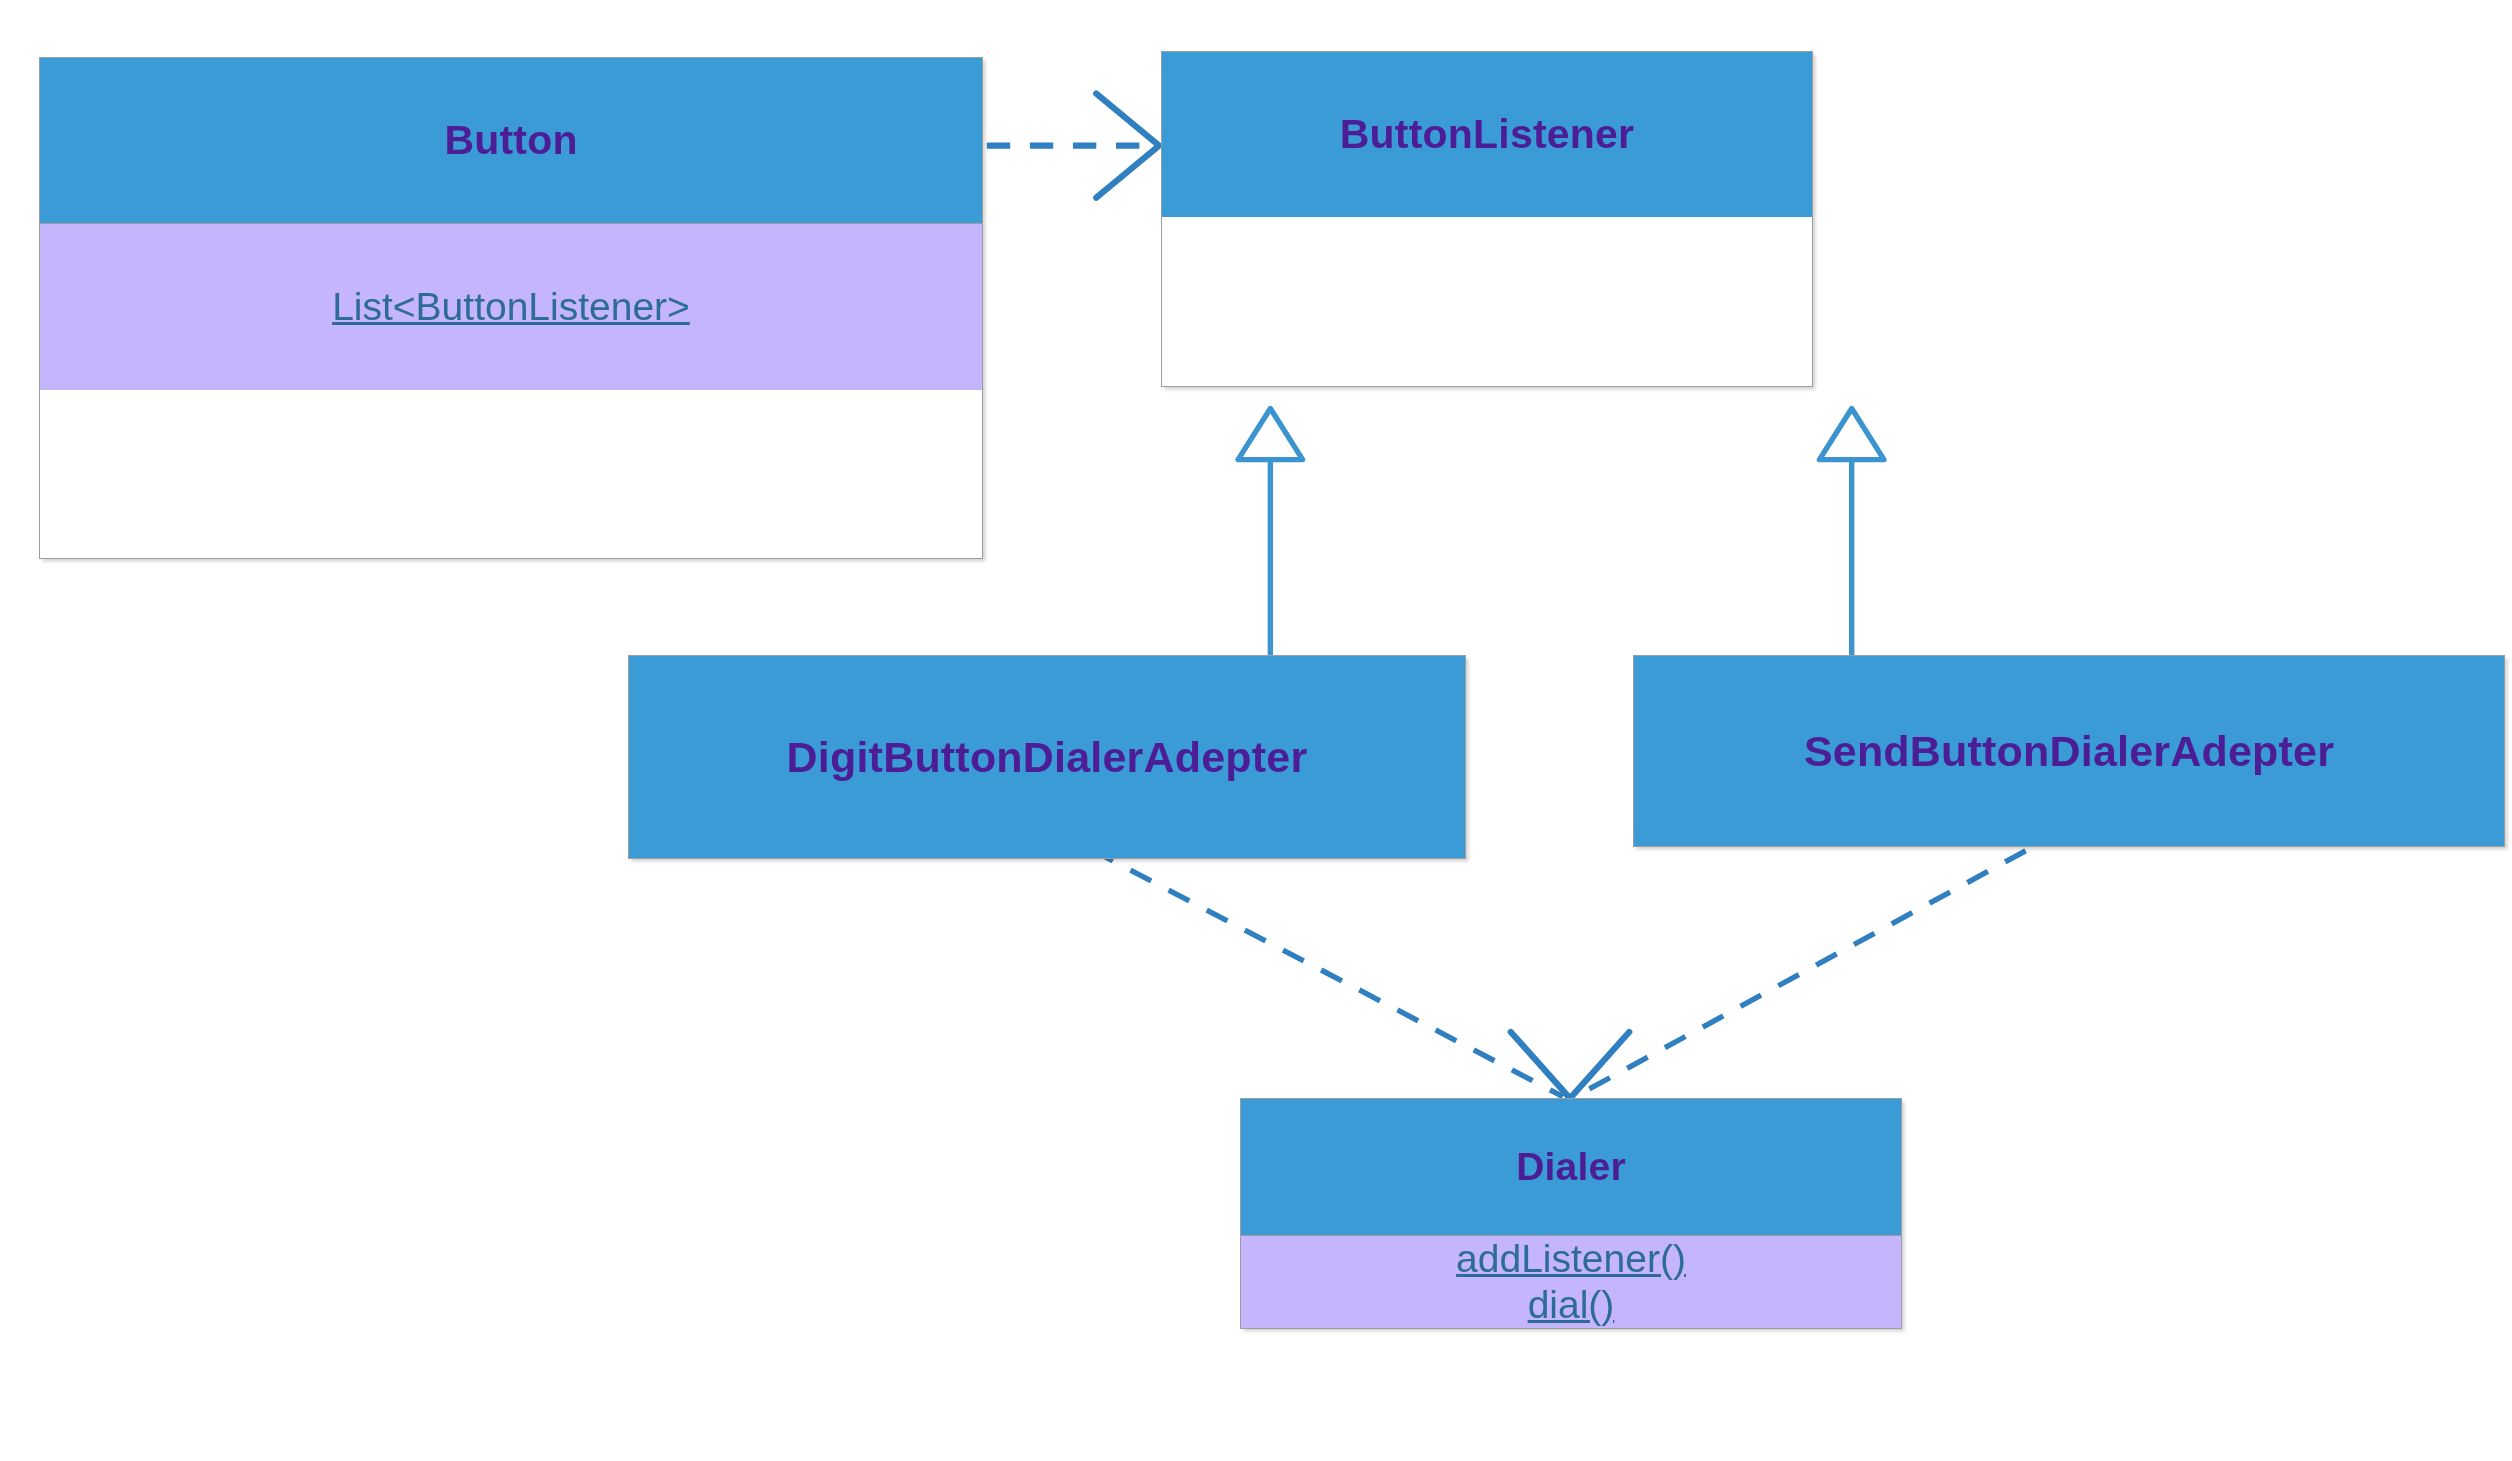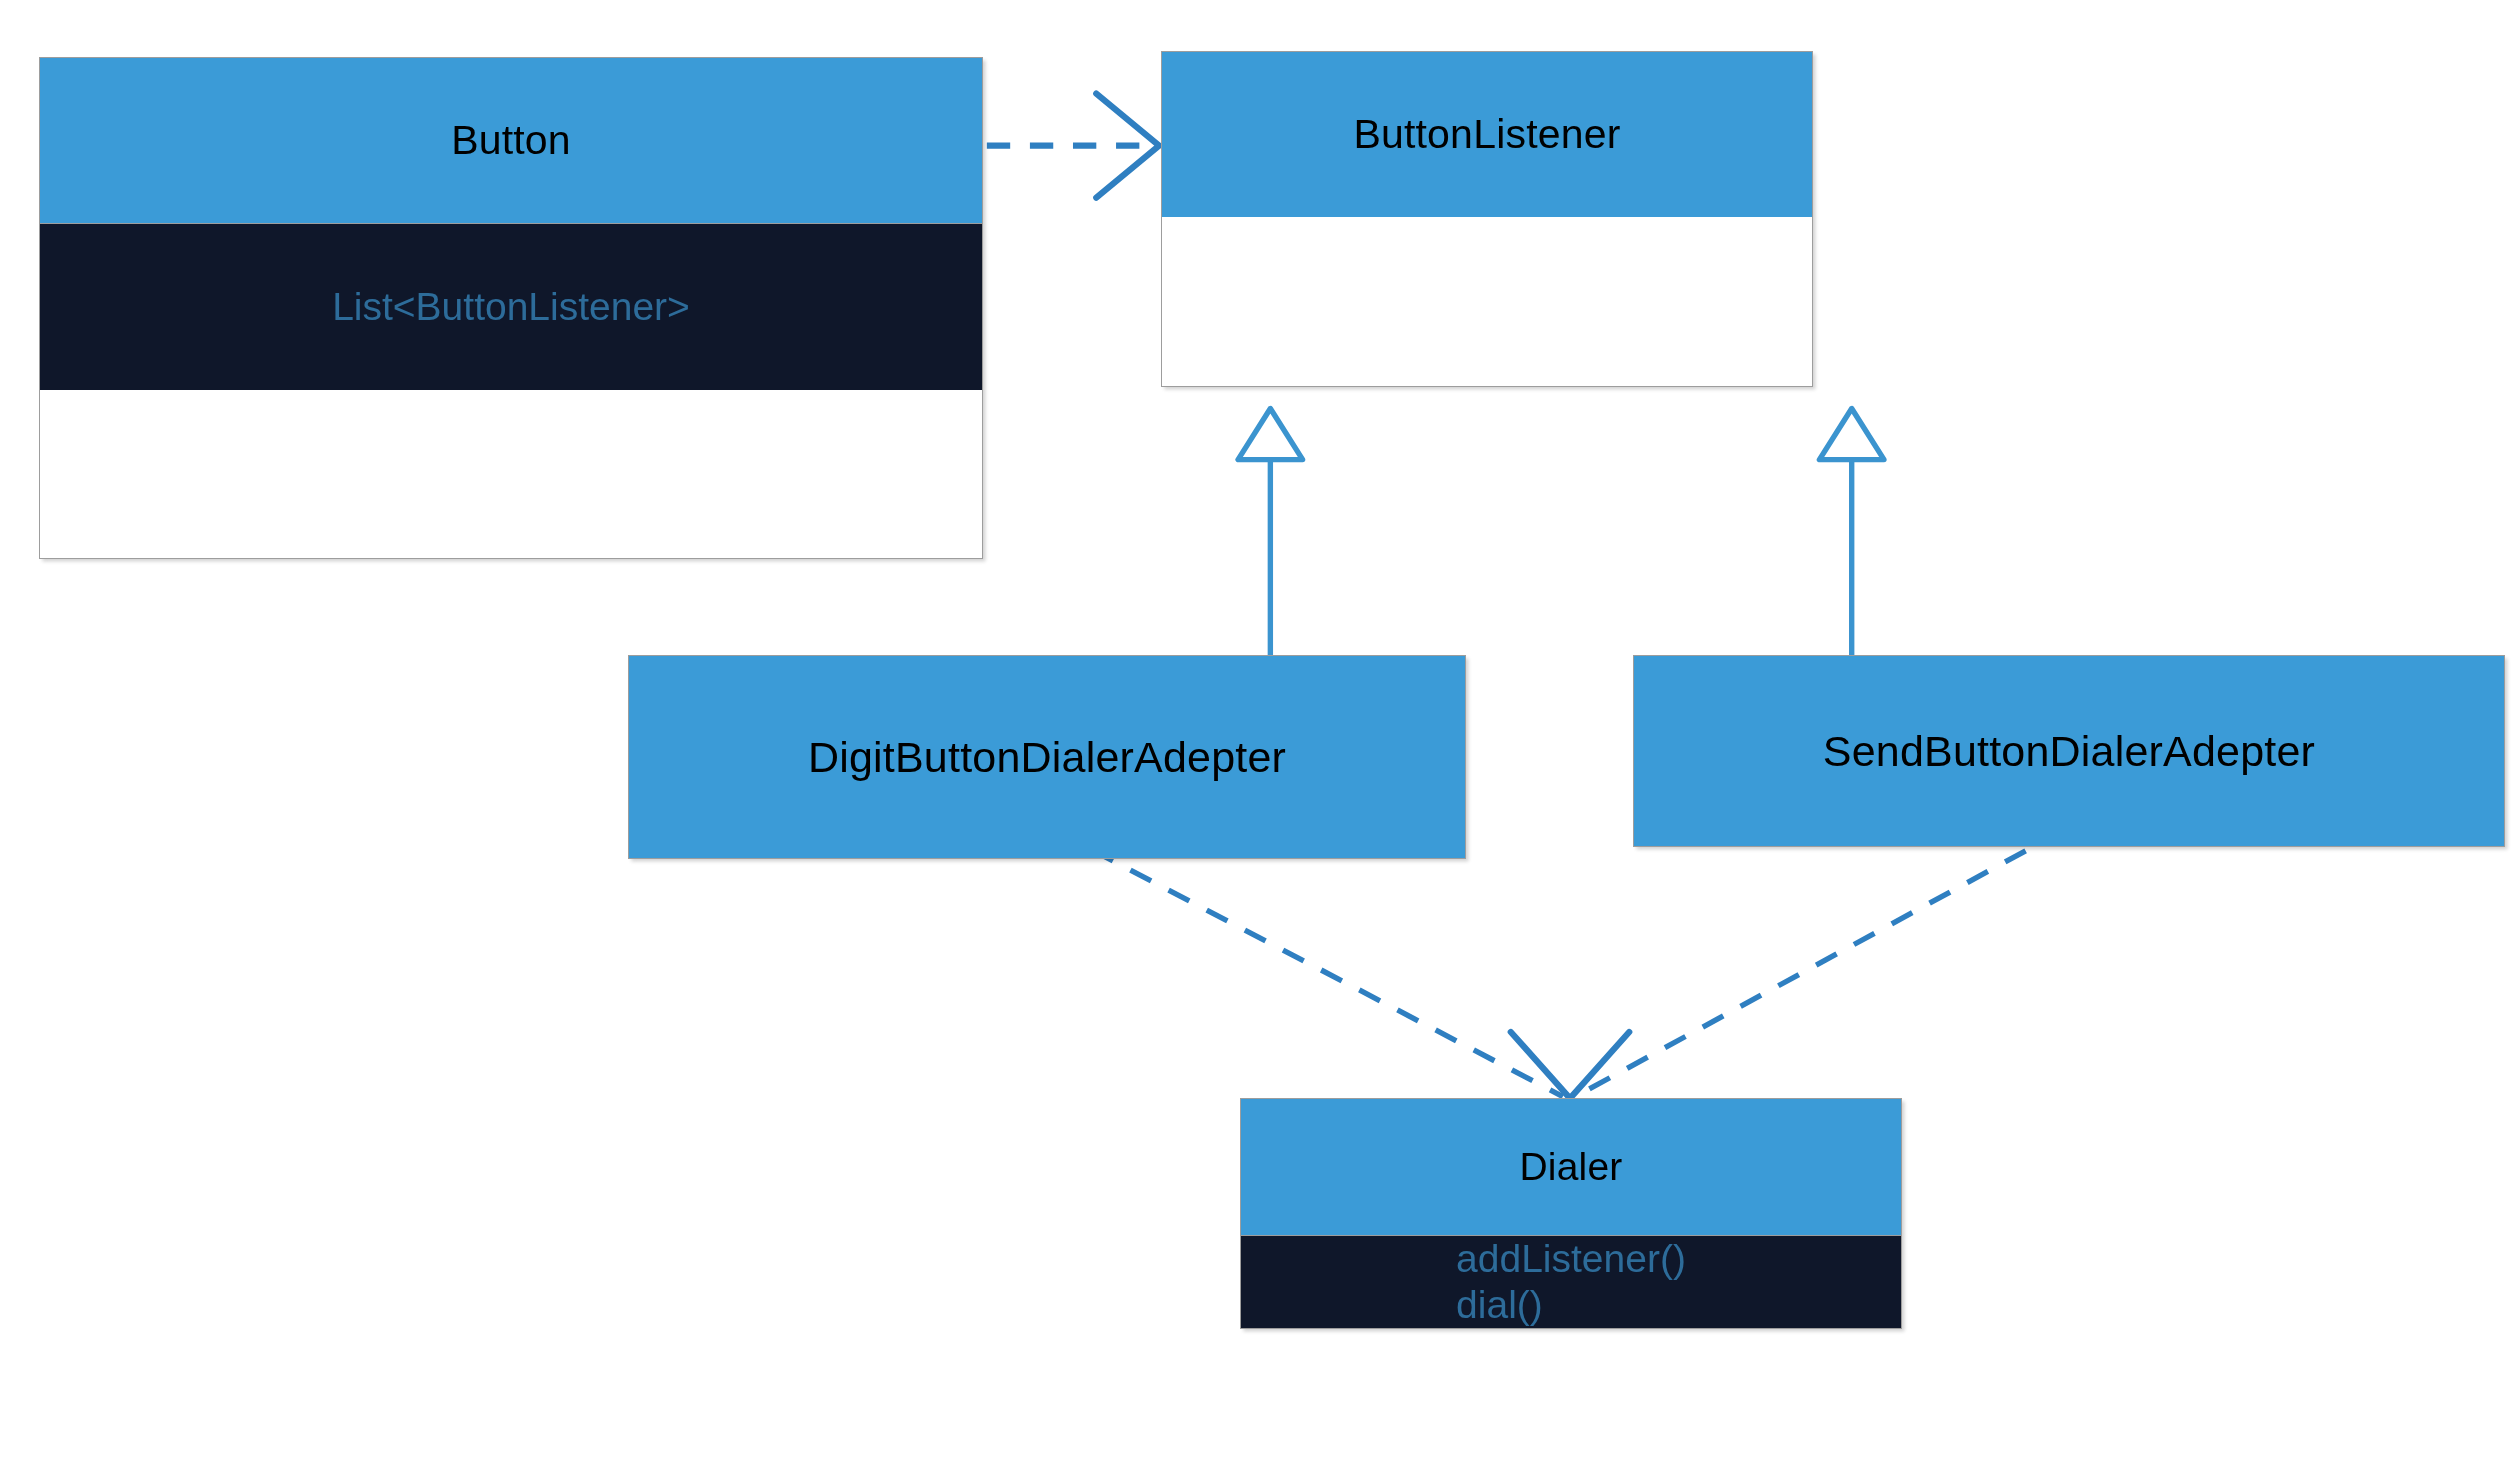--- a/index.html
+++ b/index.html
@@ -30,41 +30,43 @@
     position: absolute;
     box-sizing: border-box;
     border: 1.8px solid #9d9d9d;
     background: #ffffff;
     box-shadow: 2.7px 2.7px 3.6px rgba(0,0,0,0.18);
     display: flex;
     flex-direction: column;
   }
   .uml-header {
     background: #3b9bd7;
-    color: #000000;
+    color: #4c1d95;
     display: flex;
     align-items: center;
     justify-content: center;
     text-align: center;
     font-size: 41px;
-    font-weight: 400;
+    font-weight: 700;
     letter-spacing: 0.2px;
     box-sizing: border-box;
   }
   .uml-compartment {
-    background: #0f172a;
+    background: #c4b5fd;
     color: #2d6c9a;
     display: flex;
     align-items: center;
     justify-content: center;
+    text-align: center;
     font-size: 39px;
     line-height: 1.18;
     box-sizing: border-box;
     border-top: 1.8px solid #9d9d9d;
     white-space: pre-line;
+    text-decoration: underline;
   }
 
   
   #box-button        { left: 39px;   top: 57px;   width: 944px; height: 502px; }
   #box-button .uml-header       { height: 165px; }
   #box-button .c-attrs          { height: 167px; }
   #box-button .c-ops            { flex: 1; }
 
   #box-buttonlistener { left: 1161px; top: 51px;  width: 652px;  height: 336px; }
   #box-buttonlistener .uml-header { height: 165px; }

